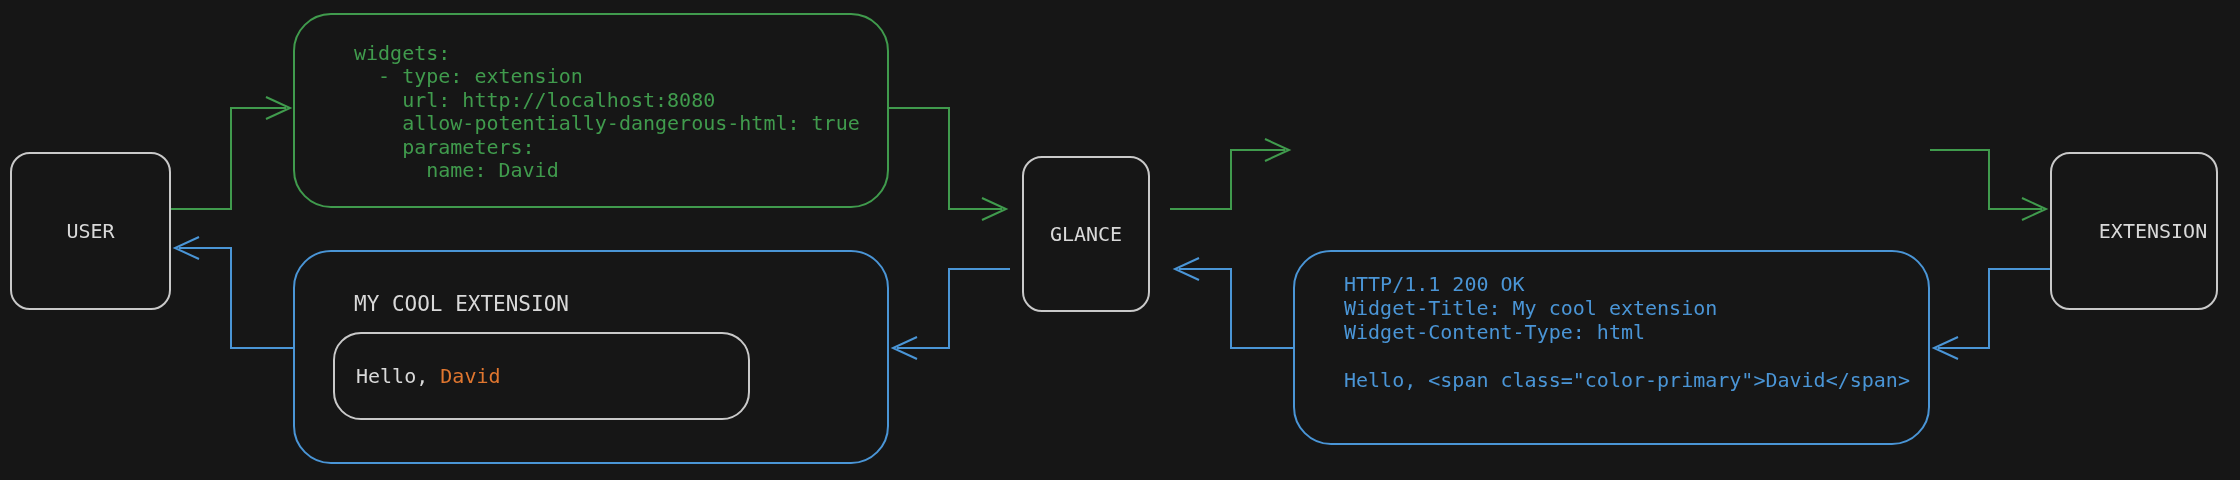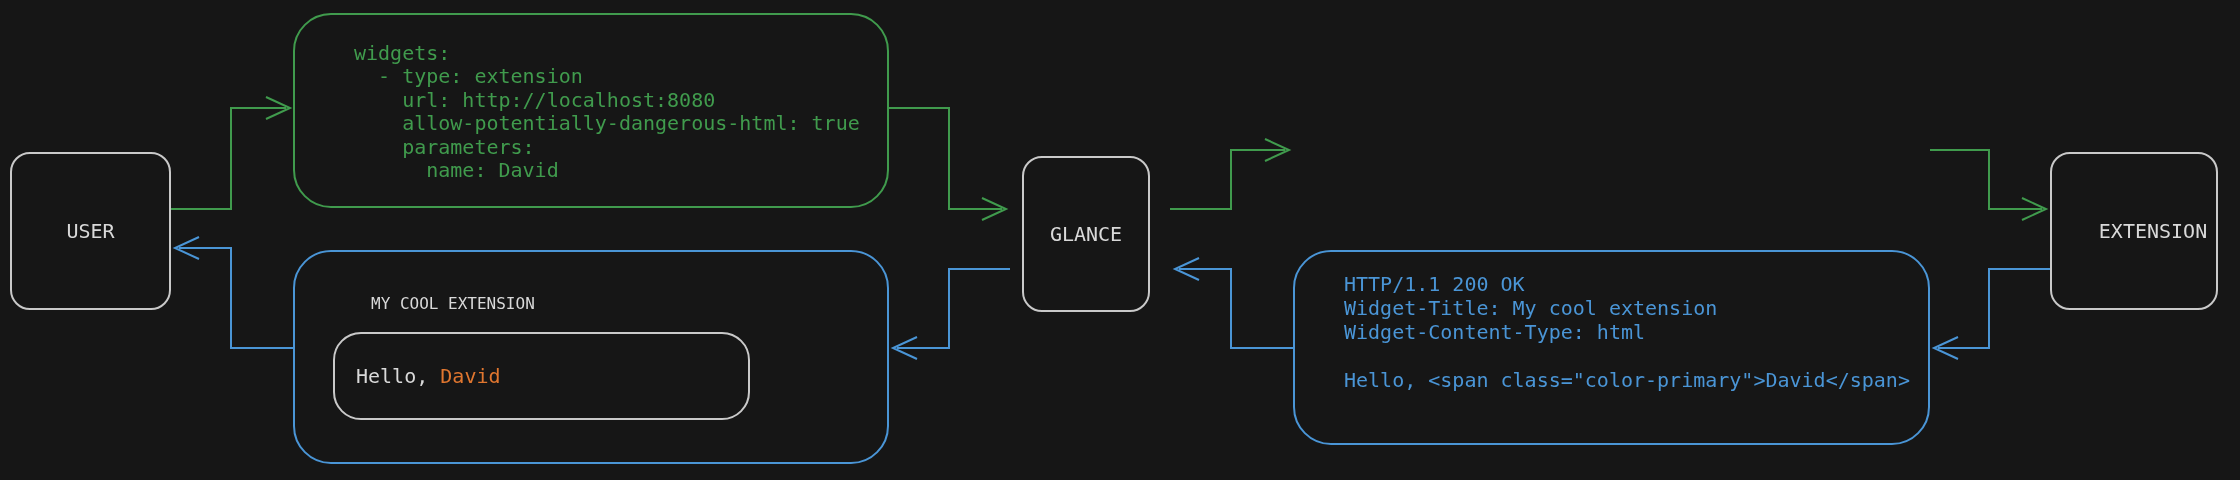--- a/index.html
+++ b/index.html
@@ -33,21 +33,21 @@
   #config-box{left:293px;top:13px;width:596px;height:195px;border:2px solid var(--request-green);padding-left:32px;}
   #request-box{left:1293px;top:91px;width:637px;height:117px;border:2px solid var(--request-green);display:flex;align-items:center;}
   #response-box{left:1293px;top:250px;width:637px;height:195px;border:2px solid var(--response-blue);}
   #widget-box{left:293px;top:250px;width:596px;height:214px;border:2px solid var(--response-blue);}
 
   pre.code{margin:0;white-space:pre;font-family:inherit;}
   #config-code{padding:27px 0 0 27px;font-size:20px;line-height:23.4px;color:var(--request-green);}
   #request-text{padding-left:49px;font-size:20px;color:var(--request-green);}
   #response-code{padding:20px 0 0 49px;font-size:20px;line-height:24px;color:var(--response-blue);}
 
-  #widget-title{position:absolute;left:76px;top:40px;font-size:16px;line-height:24px;color:var(--text-primary);}
+  #widget-title{position:absolute;left:59px;top:40px;font-size:21px;line-height:24px;color:var(--text-primary);}
   #widget-inner{
     position:absolute;left:38px;top:80px;width:417px;height:88px;box-sizing:border-box;
     border:2px solid var(--node-border);border-radius:28px;
     display:flex;align-items:center;padding-left:21px;font-size:20px;
   }
   .greet-prefix{color:var(--text-primary);white-space:pre;}
   .greet-name{color:var(--accent-orange);}
 
   .flow-request{stroke:var(--request-green);}
   .flow-response{stroke:var(--response-blue);}

